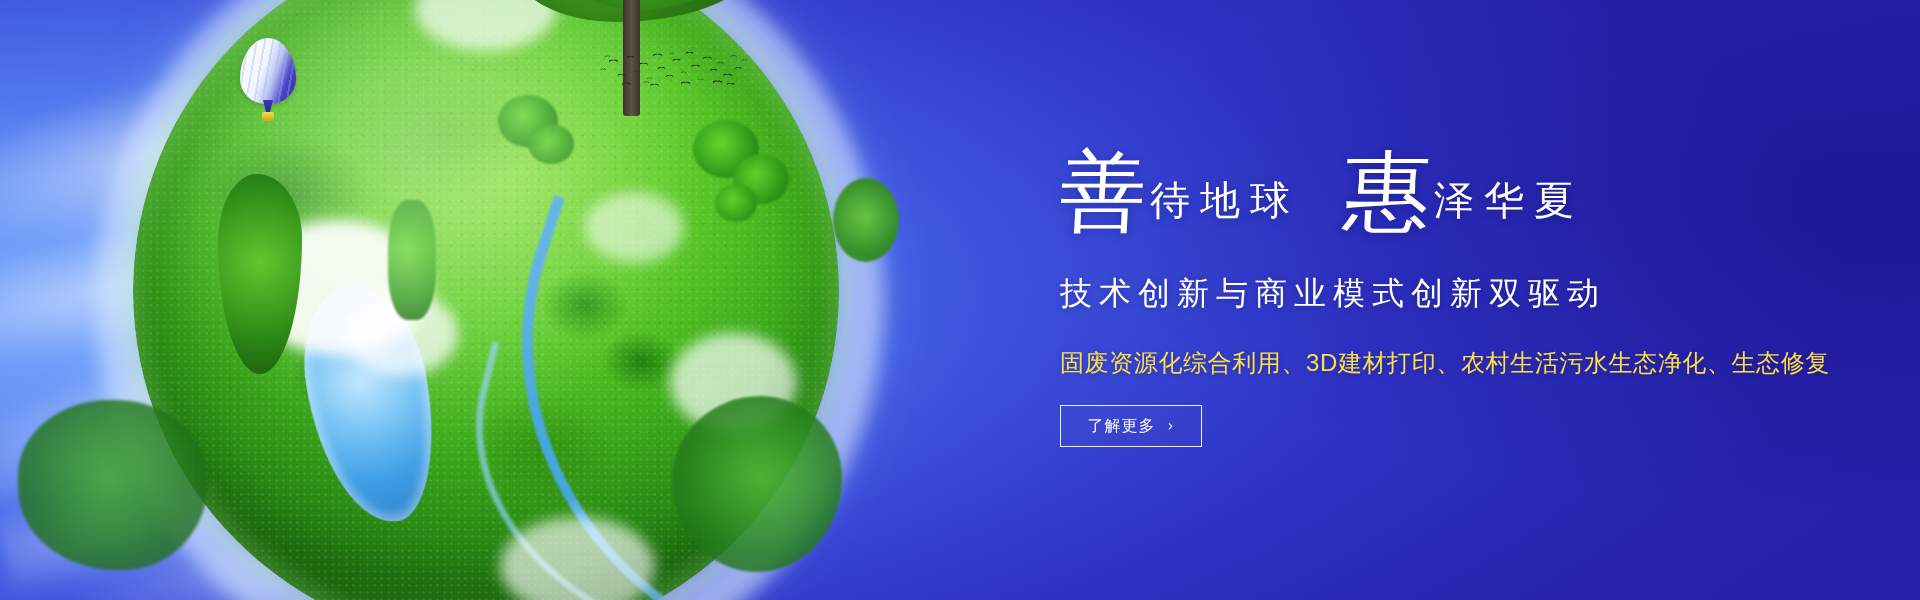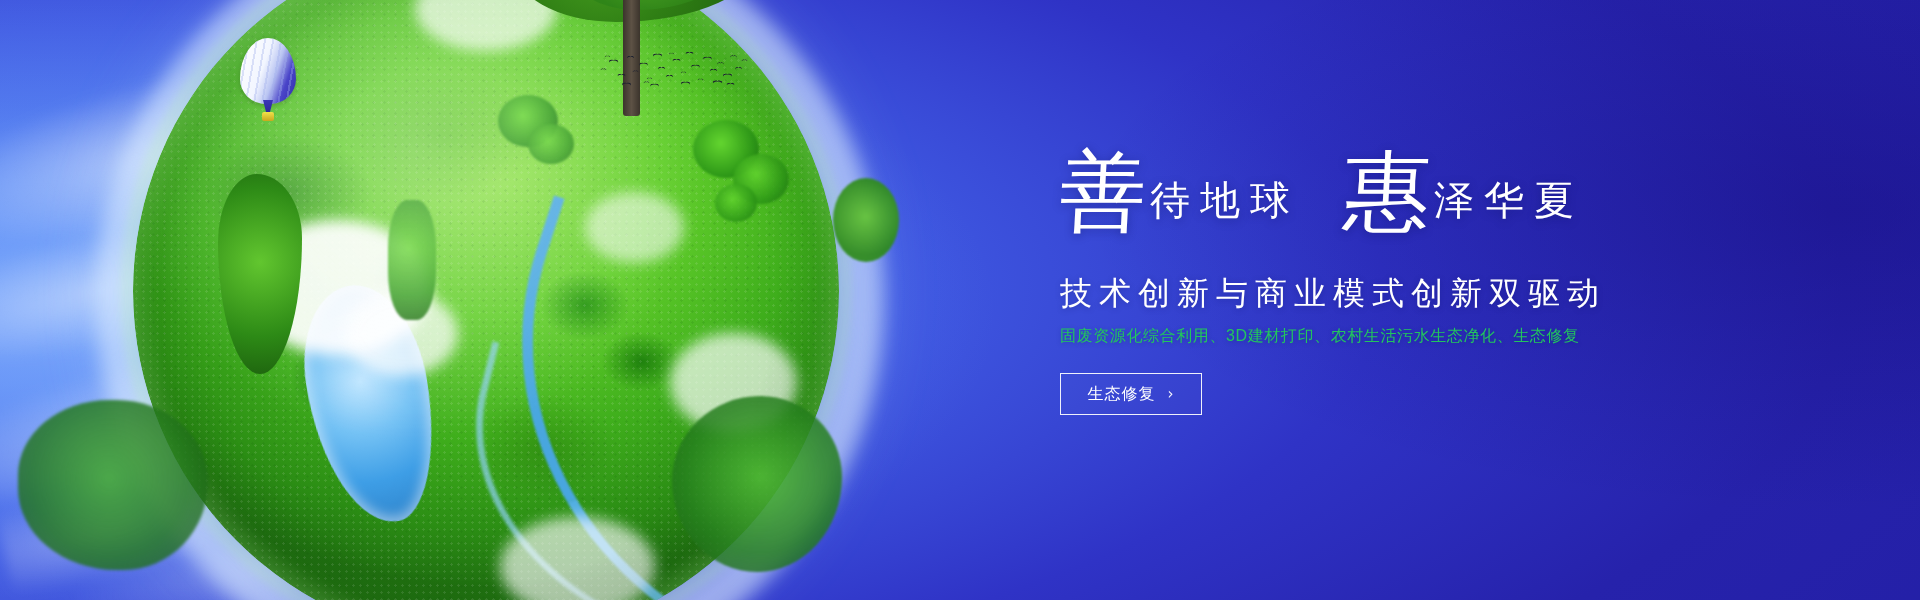--- a/index.html
+++ b/index.html
@@ -206,21 +206,21 @@
     display:inline-block;vertical-align:bottom;
     margin:0 0 14px 4px;letter-spacing:10px;
   }
   .h-gap{display:inline-block;width:44px;}
   .subtitle{
     margin-top:14px;color:#ffffff;font-size:32px;letter-spacing:7px;
     font-weight:400;white-space:nowrap;
     text-shadow:0 1px 6px rgba(10,15,90,.30);
   }
   .desc{
-    margin-top:10px;color:#22c55e;font-size:16px;letter-spacing:.6px;
+    margin-top:31px;color:#fde047;font-size:24px;letter-spacing:.6px;
     font-weight:400;white-space:nowrap;
     text-shadow:0 1px 5px rgba(10,15,90,.28);
   }
   .cta{
     margin-top:26px;display:inline-flex;align-items:center;justify-content:center;
     gap:12px;width:116px;height:40px;padding:0 12px;
     border:1px solid rgba(255,255,255,.92);
     color:#fff;font-size:16px;letter-spacing:1px;
     background:rgba(255,255,255,.02);
     cursor:pointer;user-select:none;
@@ -329,18 +329,18 @@
 
     <div class="headline">
       <span class="h-big">善</span><span class="h-small">待地球</span><span class="h-gap"></span><span class="h-big">惠</span><span class="h-small">泽华夏</span>
     </div>
 
     <div class="subtitle">技术创新与商业模式创新双驱动</div>
 
     <div class="desc">固废资源化综合利用、3D建材打印、农村生活污水生态净化、生态修复</div>
 
     <div class="cta">
-      <span>生态修复</span>
+      <span>了解更多</span>
       <span class="chev">›</span>
     </div>
 
   </div>
 </div>
 
 </body></html>

